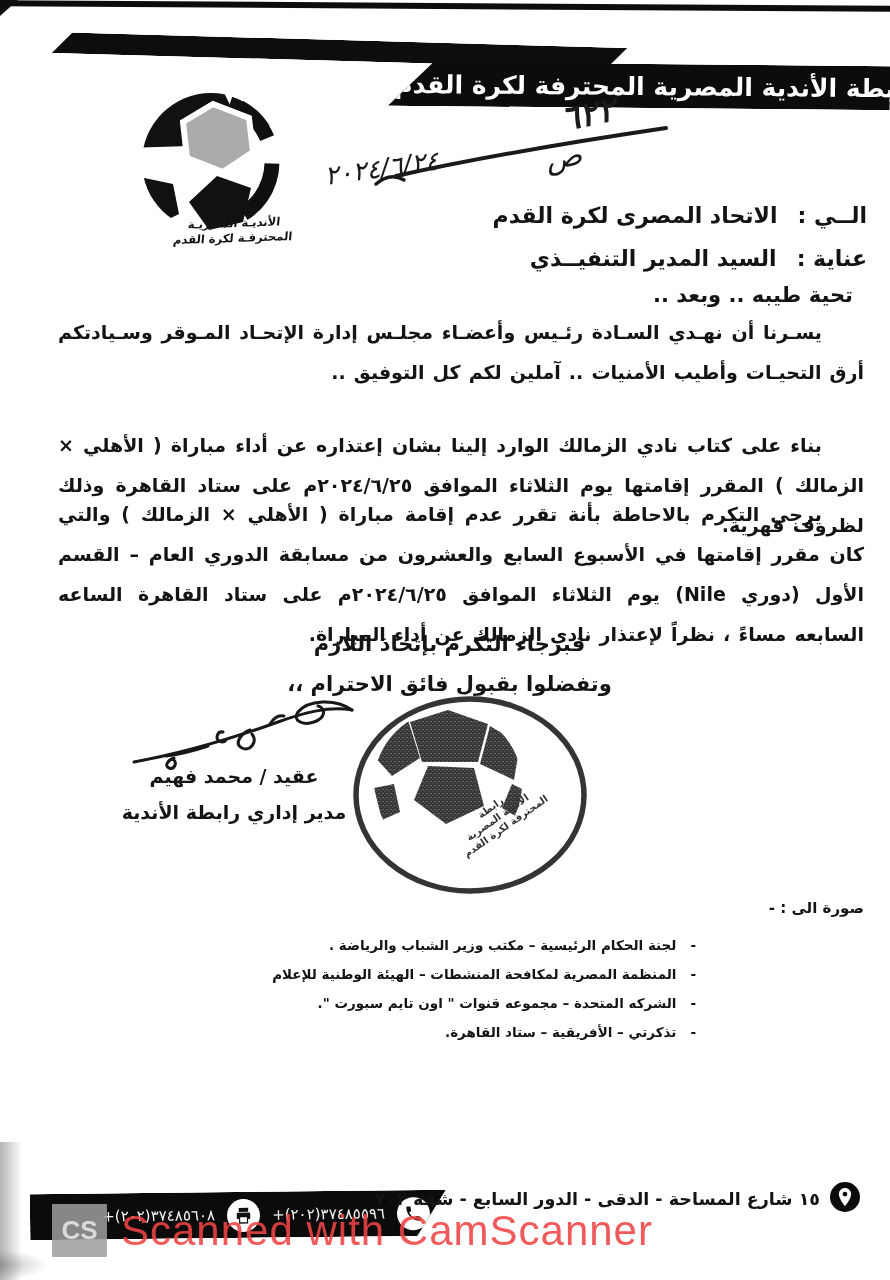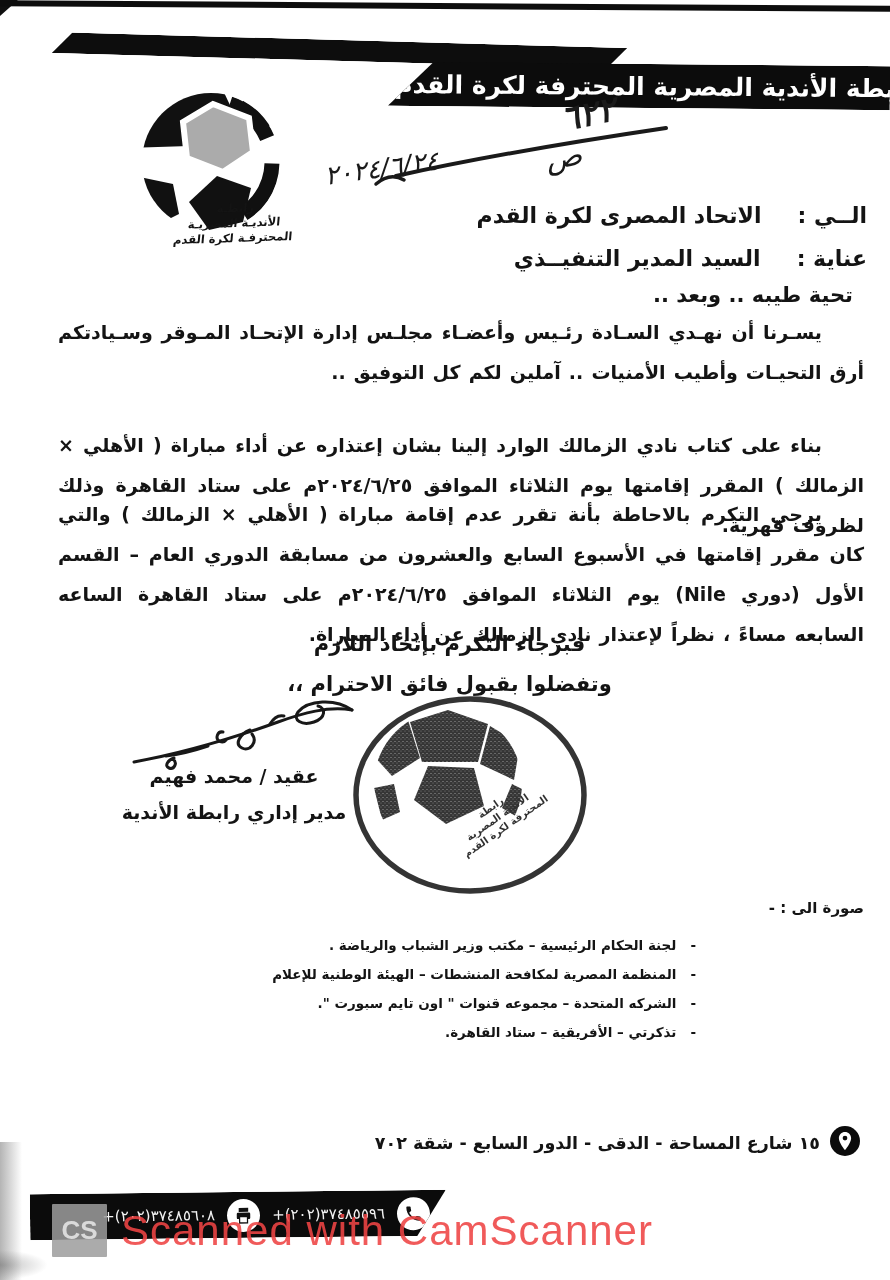--- a/index.html
+++ b/index.html
@@ -22,21 +22,21 @@
   
   .logo-ball{left:124px;top:92px;width:182px;height:152px;}
   .logo-word{left:166px;top:201px;width:136px;text-align:center;font-weight:bold;
     font-size:11.5px;line-height:1.32;direction:rtl;transform:rotate(-2deg) skewX(-7deg);}
   
   .hand{left:318px;top:96px;width:375px;height:100px;}
   .hand text{font-family:"DejaVu Sans",sans-serif;font-style:italic;fill:#1a1a1a;}
   
   .r-row{left:483px;width:384px;display:flex;direction:rtl;align-items:baseline;
     font-weight:bold;font-size:22px;white-space:nowrap;}
-  .r-row .lbl{margin-left:36px;}
+  .r-row .lbl{margin-left:20px;}
   .greeting{left:483px;width:384px;direction:rtl;font-weight:bold;font-size:21px;
     padding-right:14px;box-sizing:border-box;white-space:nowrap;}
   
   .para{left:58px;width:806px;direction:rtl;text-align:justify;font-size:19px;
     font-weight:bold;line-height:40px;text-indent:42px;word-spacing:1.5px;}
   .closing{left:272px;top:624px;width:355px;text-align:center;direction:rtl;
     font-size:21px;font-weight:bold;line-height:40px;}
   
   .sig-svg{left:128px;top:696px;width:232px;height:80px;}
   .sig-text{left:90px;top:758px;width:288px;text-align:center;direction:rtl;
@@ -48,21 +48,21 @@
   .cc-row{display:flex;direction:rtl;justify-content:flex-start;gap:14px;
     font-weight:bold;font-size:13.5px;line-height:29px;white-space:nowrap;}
   
   .footbar{left:30px;top:1192px;width:416px;height:46px;background:#0b0b0b;
     clip-path:polygon(0 0,100% 0,93% 100%,0 100%);transform:rotate(-.6deg);
     display:flex;direction:rtl;align-items:center;gap:12px;
     box-sizing:border-box;padding-right:16px;}
   .fcircle{width:33px;height:33px;border-radius:50%;background:#ffffff;flex:0 0 auto;
     display:flex;align-items:center;justify-content:center;}
   .fnum{color:#f3f3f3;font-size:15px;letter-spacing:.5px;direction:ltr;white-space:nowrap;}
-  .addr{right:30px;top:1126px;display:flex;direction:rtl;align-items:center;gap:10px;}
+  .addr{right:30px;top:1182px;display:flex;direction:rtl;align-items:center;gap:10px;}
   .addr .txt{font-weight:bold;font-size:17.5px;direction:rtl;white-space:nowrap;}
   
   .wm{left:52px;top:1204px;display:flex;align-items:center;gap:14px;z-index:40;}
   .wm-logo{width:55px;height:53px;background:#9d9d9d;border-radius:1px;opacity:.85;
     display:flex;align-items:center;justify-content:center;
     color:#ffffff;font-weight:bold;font-size:26px;font-family:"Liberation Sans",sans-serif;}
   .wm-text{color:#ef4444;opacity:.88;font-size:42px;letter-spacing:1px;
     font-family:"Liberation Sans",sans-serif;white-space:nowrap;}
   
   .smudge1{left:0;top:1142px;width:22px;height:138px;

